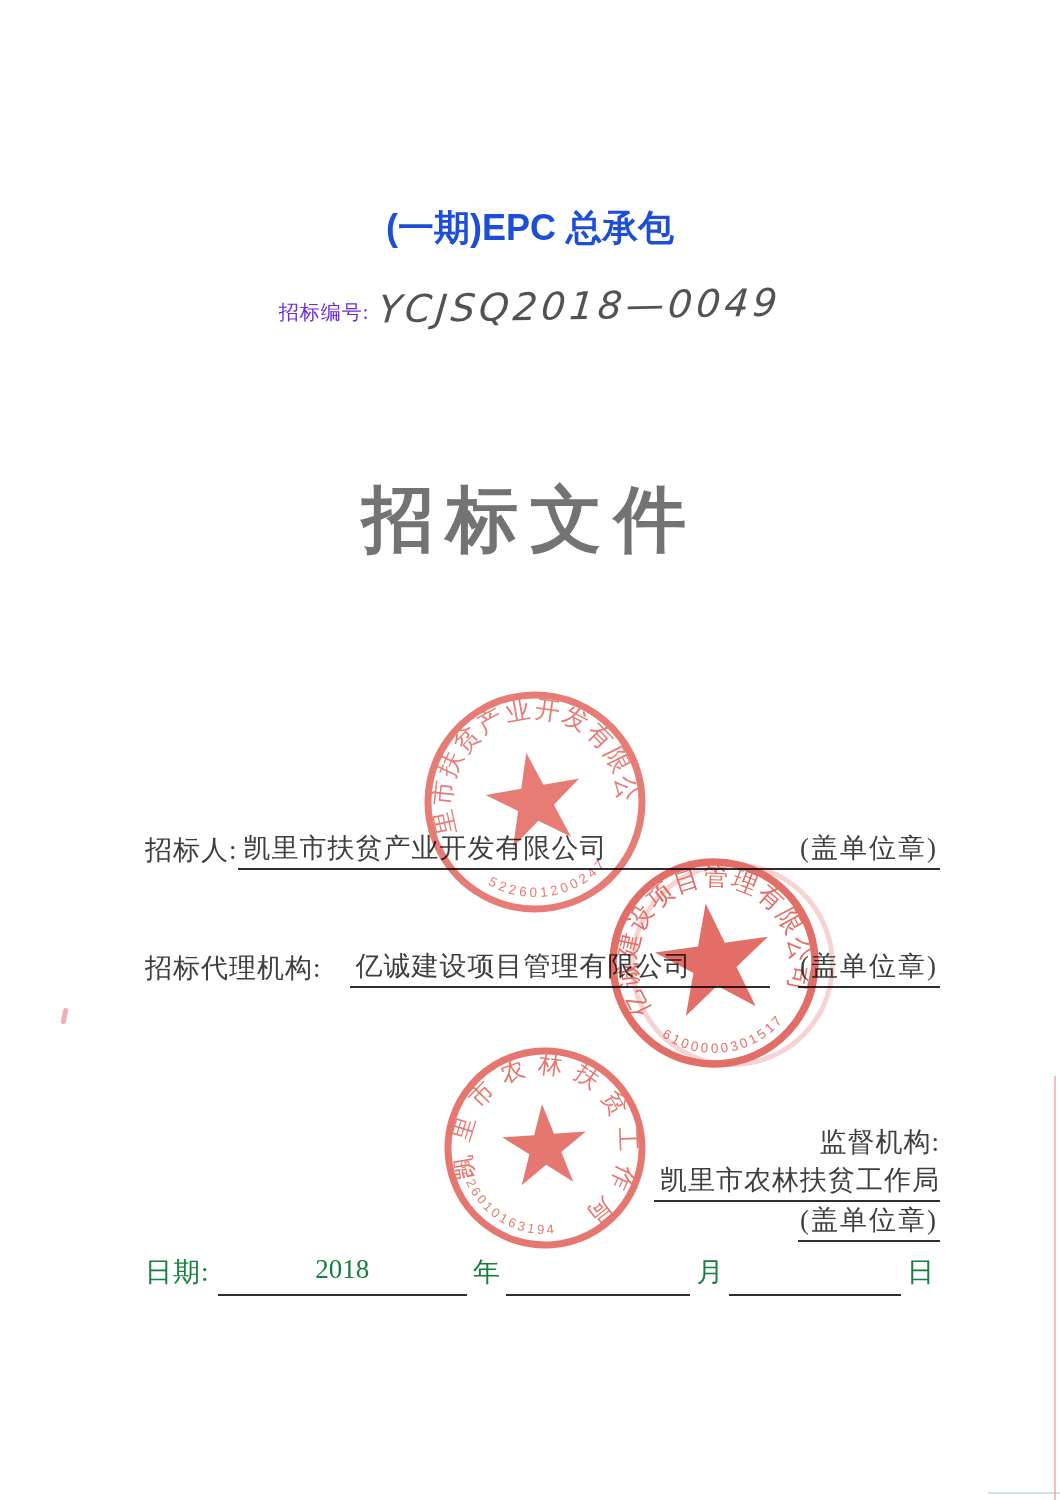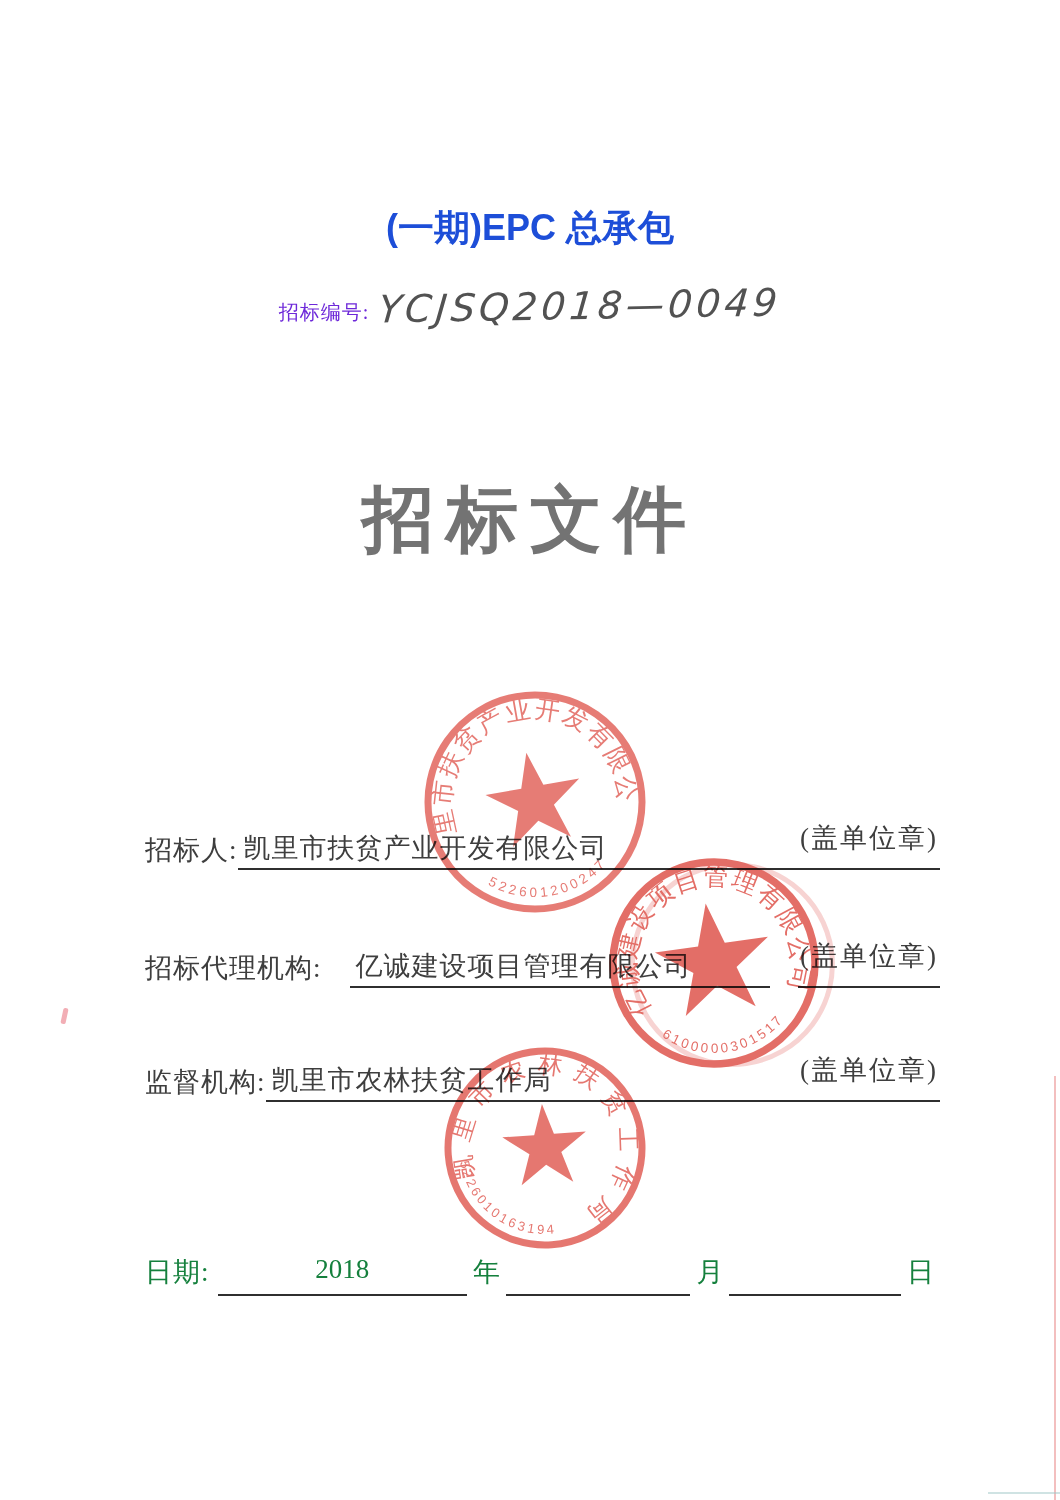--- a/index.html
+++ b/index.html
@@ -37,28 +37,28 @@
     text-align:center; font-family:"Liberation Sans","DejaVu Sans",sans-serif;
     font-weight:700; font-size:72px; letter-spacing:12px; color:#737373;
   }
   
   .field-row {
     position:absolute; left:145px; width:795px; height:42px;
     display:flex; align-items:flex-end; font-size:27px; color:#3e3e3e;
   }
   .row-1 { top:820px;margin-top:8px; }
   .row-2 { top:946px;gap:28px; }
-  .row-3 { top:1060px; }
+  .row-3 { top:1124px;flex-direction:column; }
   .field-label { white-space:nowrap; letter-spacing:1px; padding-bottom:2px; }
   .field-fill {
     flex:1; border-bottom:2px solid #2f2f2f; padding:0 0 2px 6px;
     white-space:nowrap; letter-spacing:1px;
   }
   .field-suffix {
-    border-bottom:2px solid #2f2f2f; padding:0 2px 12px 2px;
+    border-bottom:2px solid #2f2f2f; padding:0 2px 2px 2px;
     white-space:nowrap; letter-spacing:2px;
   }
   
   .date-row {
     position:absolute; left:145px; top:1254px; width:795px; height:42px;
     display:flex; font-size:27px; color:#15803d;
   }
   .date-label { white-space:nowrap; letter-spacing:1px; padding:0 8px 2px 0; }
   .date-seg {
     border-bottom:2px solid #2f2f2f; text-align:center; padding-bottom:18px;

